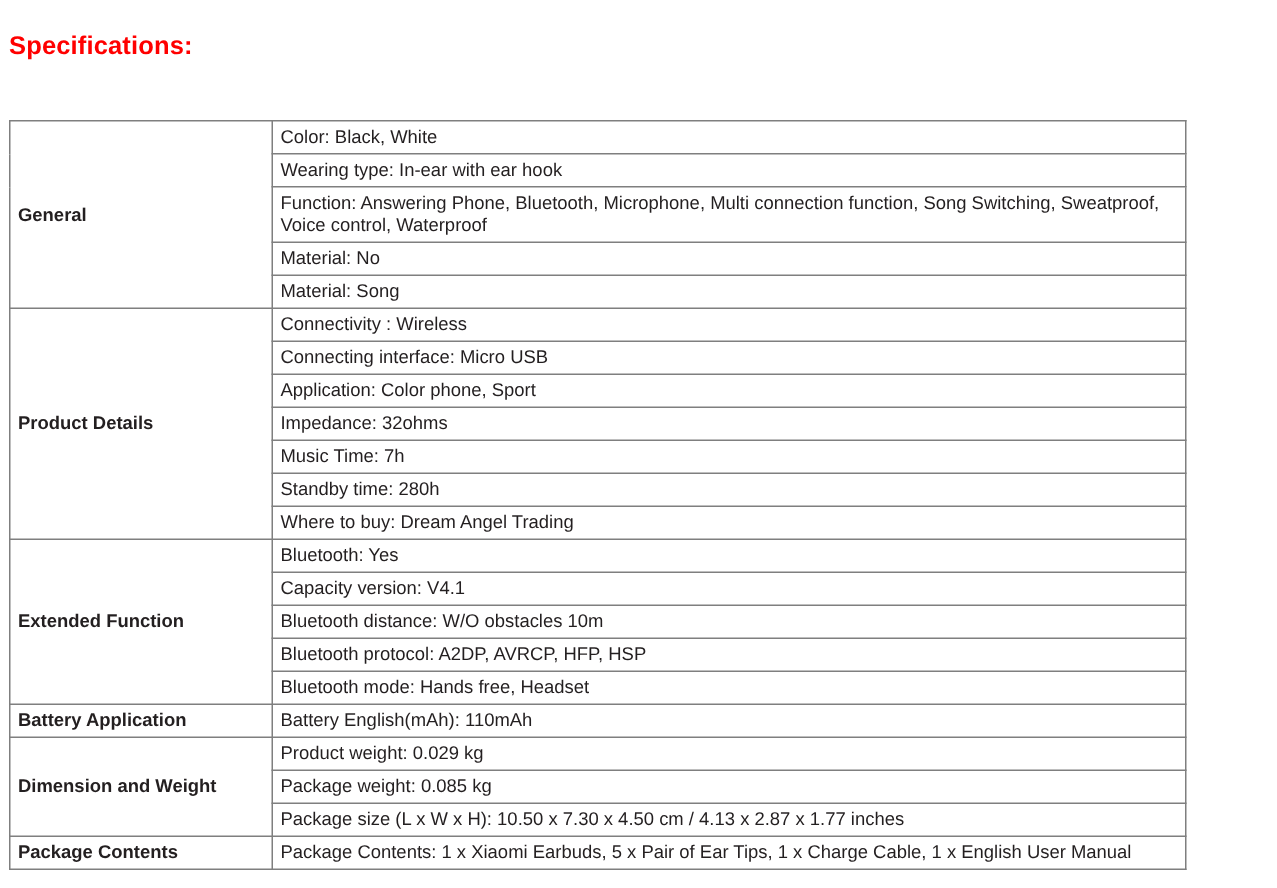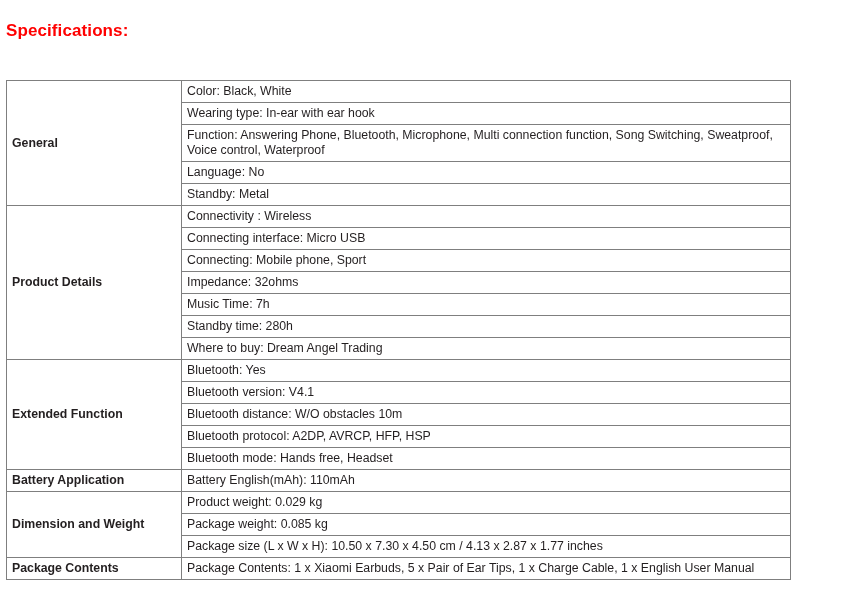--- a/index.html
+++ b/index.html
@@ -71,53 +71,53 @@
           <td class="cat" rowspan="5">General</td>
           <td class="val">Color: Black, White</td>
         </tr>
         <tr>
           <td class="val">Wearing type: In-ear with ear hook</td>
         </tr>
         <tr>
           <td class="val">Function: Answering Phone, Bluetooth, Microphone, Multi connection function, Song Switching, Sweatproof, Voice control, Waterproof</td>
         </tr>
         <tr>
-          <td class="val">Language: No</td>
+          <td class="val">Material: No</td>
         </tr>
         <tr>
-          <td class="val">Standby: Metal</td>
+          <td class="val">Material: Song</td>
         </tr>
         <tr>
           <td class="cat" rowspan="7">Product Details</td>
           <td class="val">Connectivity : Wireless</td>
         </tr>
         <tr>
           <td class="val">Connecting interface: Micro USB</td>
         </tr>
         <tr>
-          <td class="val">Connecting: Mobile phone, Sport</td>
+          <td class="val">Application: Color phone, Sport</td>
         </tr>
         <tr>
           <td class="val">Impedance: 32ohms</td>
         </tr>
         <tr>
           <td class="val">Music Time: 7h</td>
         </tr>
         <tr>
           <td class="val">Standby time: 280h</td>
         </tr>
         <tr>
           <td class="val">Where to buy: Dream Angel Trading</td>
         </tr>
         <tr>
           <td class="cat" rowspan="5">Extended Function</td>
           <td class="val">Bluetooth: Yes</td>
         </tr>
         <tr>
-          <td class="val">Bluetooth version: V4.1</td>
+          <td class="val">Capacity version: V4.1</td>
         </tr>
         <tr>
           <td class="val">Bluetooth distance: W/O obstacles 10m</td>
         </tr>
         <tr>
           <td class="val">Bluetooth protocol: A2DP, AVRCP, HFP, HSP</td>
         </tr>
         <tr>
           <td class="val">Bluetooth mode: Hands free, Headset</td>
         </tr>

